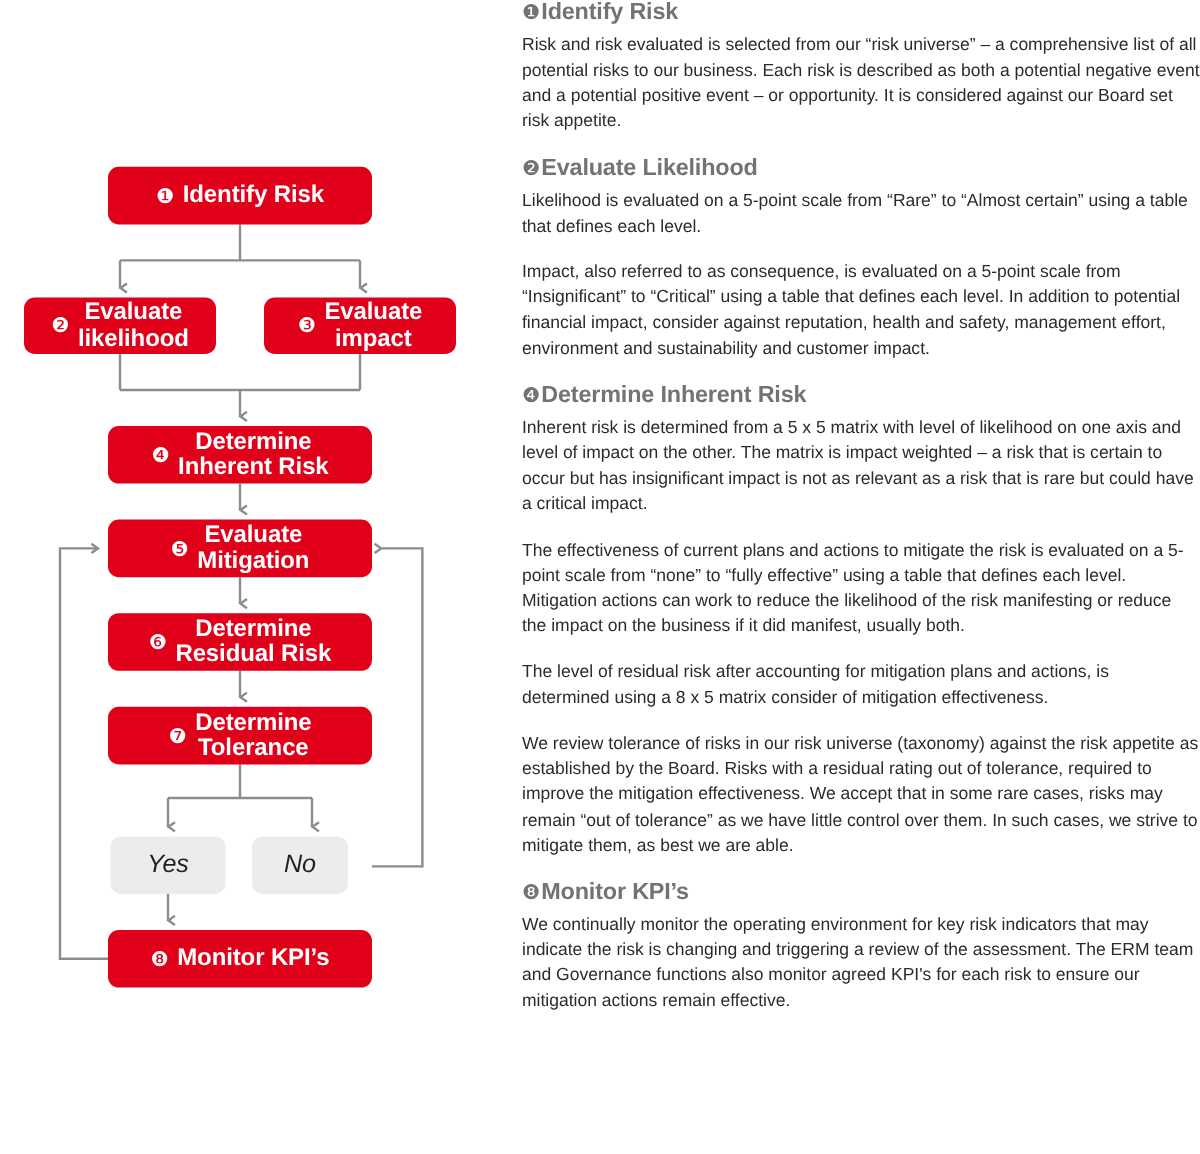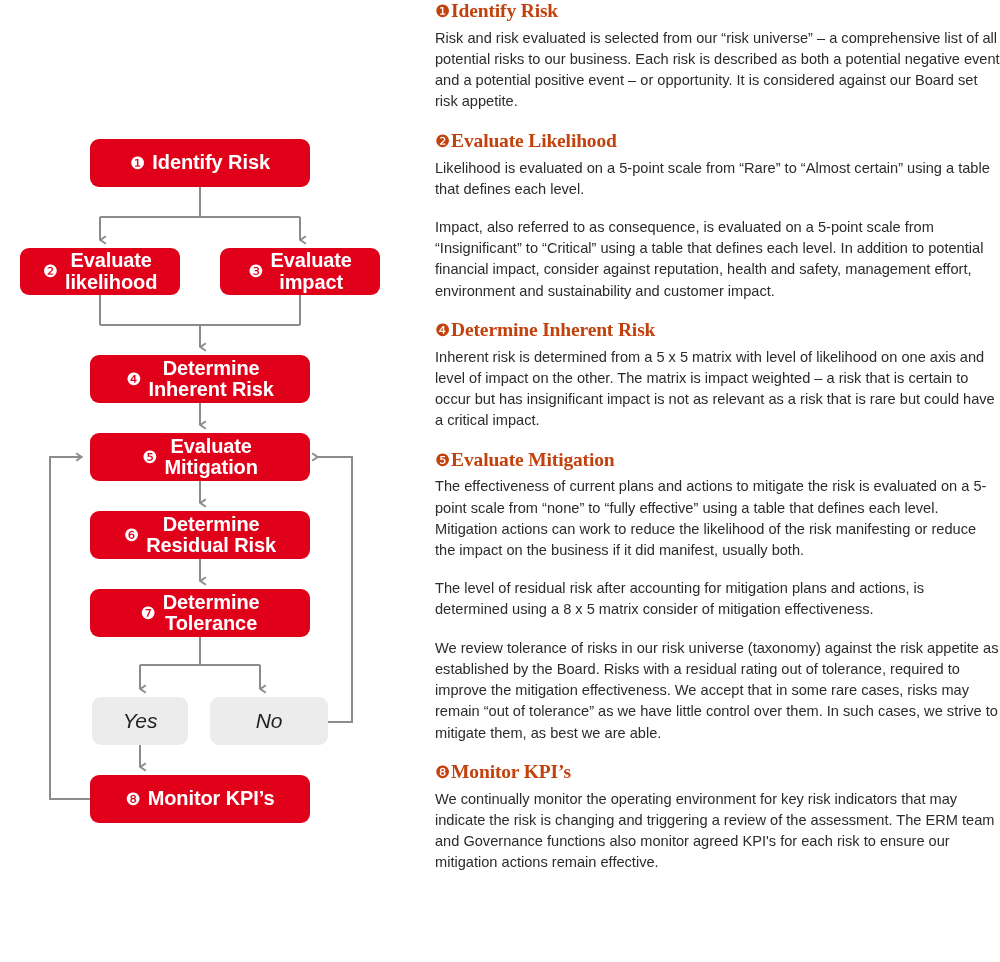--- a/index.html
+++ b/index.html
@@ -85,41 +85,40 @@
 
   
   #node-1 { left: 90px;  top: 139px; width: 220px; height: 48px; }
   #node-2 { left: 20px;  top: 248px; width: 160px; height: 47px; }
   #node-3 { left: 220px; top: 248px; width: 160px; height: 47px; }
   #node-4 { left: 90px;  top: 355px; width: 220px; height: 48px; }
   #node-5 { left: 90px;  top: 433px; width: 220px; height: 48px; }
   #node-6 { left: 90px;  top: 511px; width: 220px; height: 48px; }
   #node-7 { left: 90px;  top: 589px; width: 220px; height: 48px; }
   #node-yes { left: 92px;  top: 697px; width: 96px; height: 48px; }
-  #node-no  { left: 210px; top: 697px; width: 118px; height: 48px; }
+  #node-no  { left: 210px; top: 697px; width: 80px; height: 48px; }
   #node-8 { left: 90px;  top: 775px; width: 220px; height: 48px; }
 
   
   #textcol {
     position: absolute;
     left: 435px;
     top: 0;
     width: 565px;
     height: 962px;
   }
   .sec { margin: 0; }
   .sec-head {
-    color: #c2410c;
+    color: #737373;
     font-size: 19.5px;
     font-weight: bold;
     line-height: 1.12;
     margin: 0 0 6px 0;
     display: block;
     letter-spacing: -0.15px;
-    font-family: Liberation Serif, serif;
   }
   .sec-head .hnum {
     font-weight: normal;
     font-size: 17px;
     margin-right: 1px;
   }
   .sec-body {
     font-size: 14.6px;
     line-height: 1.455;
     color: #2b2b2b;
@@ -269,21 +268,20 @@
     <div class="sec" id="sec-3">
       <span class="sec-body">Impact, also referred to as consequence, is evaluated on a 5-point scale from “Insignificant” to “Critical” using a table that defines each level. In addition to potential financial impact, consider against reputation, health and safety, management effort, environment and sustainability and customer impact.</span>
     </div>
 
     <div class="sec" id="sec-4">
       <span class="sec-head"><span class="hnum">❹</span><span>Determine Inherent Risk</span></span>
       <span class="sec-body">Inherent risk is determined from a 5 x 5 matrix with level of likelihood on one axis and level of impact on the other. The matrix is impact weighted – a risk that is certain to occur but has insignificant impact is not as relevant as a risk that is rare but could have a critical impact.</span>
     </div>
 
     <div class="sec" id="sec-5">
-      <span class="sec-head"><span class="hnum">❺</span><span>Evaluate Mitigation</span></span>
       <span class="sec-body">The effectiveness of current plans and actions to mitigate the risk is evaluated on a 5-point scale from “none” to “fully effective” using a table that defines each level. Mitigation actions can work to reduce the likelihood of the risk manifesting or reduce the impact on the business if it did manifest, usually both.</span>
     </div>
 
     <div class="sec" id="sec-6">
       <span class="sec-body">The level of residual risk after accounting for mitigation plans and actions, is determined using a 8 x 5 matrix consider of mitigation effectiveness.</span>
     </div>
 
     <div class="sec" id="sec-7">
       <span class="sec-body">We review tolerance of risks in our risk universe (taxonomy) against the risk appetite as established by the Board.  Risks with a residual rating out of tolerance, required to improve the mitigation effectiveness. We accept that in some rare cases, risks may remain “out of tolerance” as we have little control over them. In such cases, we strive to mitigate them, as best we are able.</span>
     </div>

